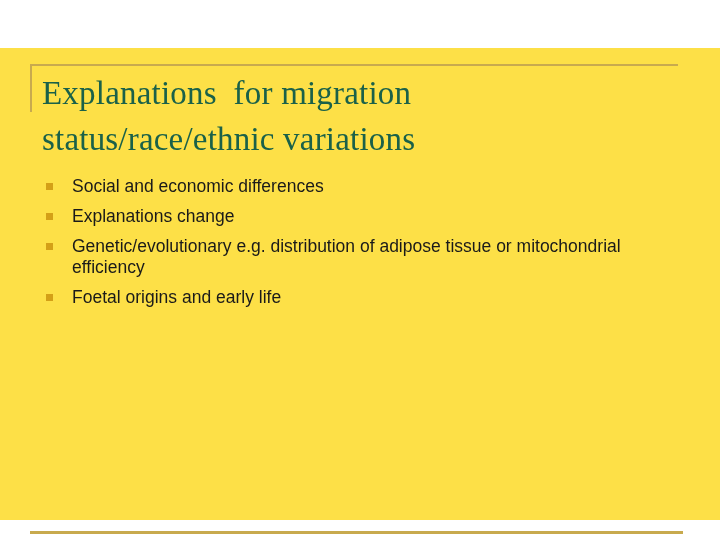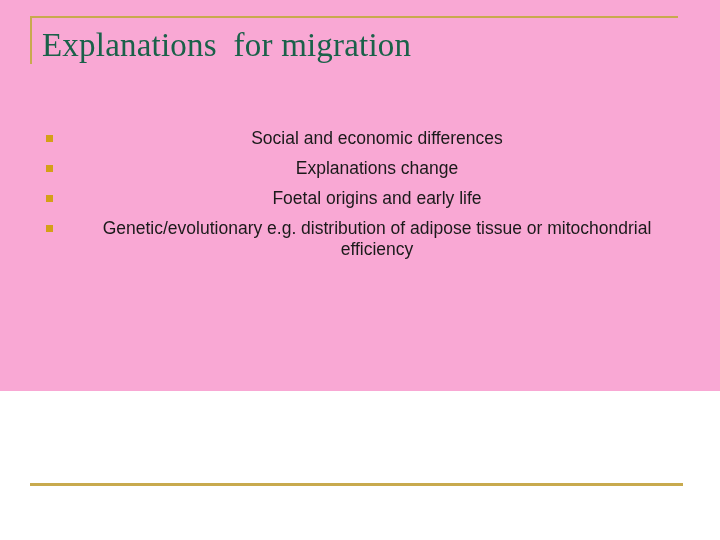--- a/index.html
+++ b/index.html
@@ -9,23 +9,24 @@
   body {
     width: 720px;
     height: 540px;
     background: #ffffff;
     font-family: "Liberation Sans", sans-serif;
     overflow: hidden;
   }
   .slide {
     position: relative;
     width: 720px;
-    height: 391px;
-    background: #f9a8d4;
+    height: 472px;
+    background: #fde047;
     box-sizing: border-box;
+    margin-top: 48px;
   }
 
   
   .title-rule-top {
     position: absolute;
     left: 30px;
     top: 16px;
     width: 648px;
     height: 2px;
     background: #c8aa4e;
@@ -66,21 +67,20 @@
     list-style: none;
   }
   .bullet-item {
     position: relative;
     padding-left: 30px;
     margin-bottom: 9px;
     font-size: 17.5px;
     line-height: 21px;
     color: #1a1a1a;
     font-family: "Liberation Sans", sans-serif;
-    text-align: center;
   }
   .bullet-marker {
     position: absolute;
     left: 4px;
     top: 7px;
     width: 7px;
     height: 7px;
     background: #d4a017;
   }
   .bullet-text {
@@ -100,36 +100,37 @@
 </head>
 <body>
 
 <div class="slide">
 
   <div class="title-rule-top"></div>
   <div class="title-rule-left"></div>
 
   <div class="title-block">
     <div class="title-line">Explanations  for migration</div>
+    <div class="title-line">status/race/ethnic variations</div>
   </div>
 
   <ul class="bullet-list">
     <li class="bullet-item">
       <span class="bullet-marker"></span>
       <span class="bullet-text">Social and economic differences</span>
     </li>
     <li class="bullet-item">
       <span class="bullet-marker"></span>
       <span class="bullet-text">Explanations change</span>
     </li>
     <li class="bullet-item">
       <span class="bullet-marker"></span>
-      <span class="bullet-text">Foetal origins and early life</span>
+      <span class="bullet-text">Genetic/evolutionary e.g. distribution of adipose tissue or mitochondrial efficiency</span>
     </li>
     <li class="bullet-item">
       <span class="bullet-marker"></span>
-      <span class="bullet-text">Genetic/evolutionary e.g. distribution of adipose tissue or mitochondrial efficiency</span>
+      <span class="bullet-text">Foetal origins and early life</span>
     </li>
   </ul>
 
   <div class="footer-rule"></div>
 
 </div>
 
 </body></html>

